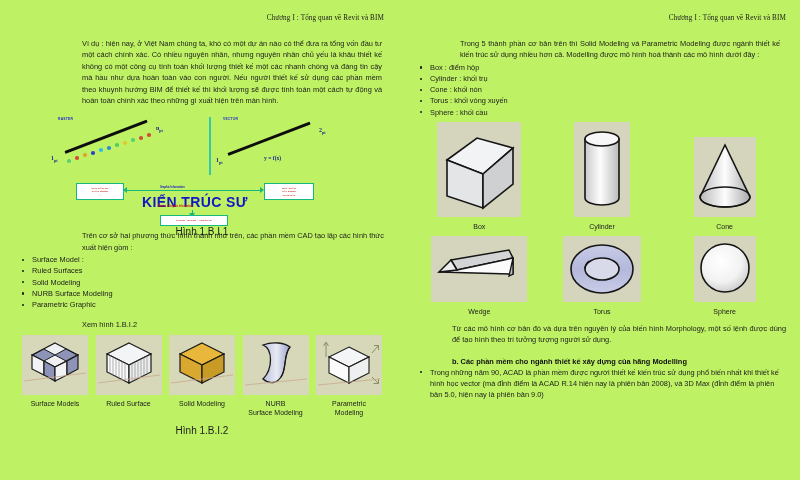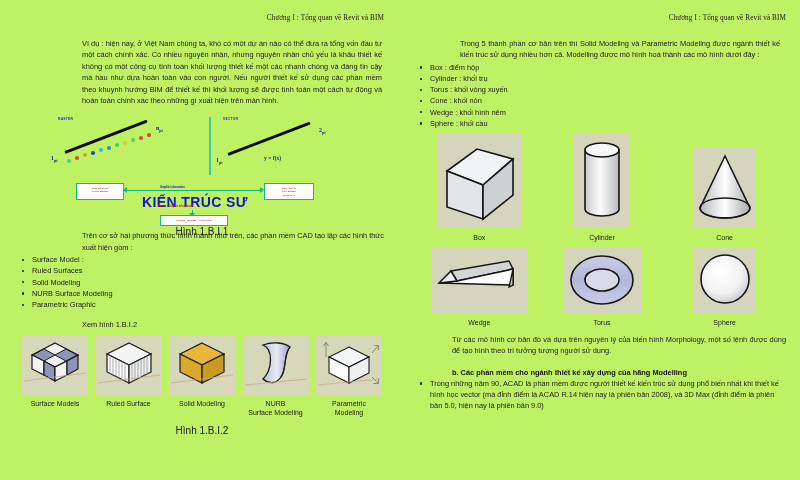--- a/index.html
+++ b/index.html
@@ -304,23 +304,22 @@
 
   <div class="page right">
 
     <div class="hdr">Chương I : Tổng quan về Revit và BIM</div>
 
     <p class="para p-right">Trong 5 thành phần cơ bản trên thì Solid Modeling và Parametric Modeling được ngành thiết kế kiến trúc sử dụng nhiều hơn cả. Modelling được mô hình hoá thành các mô hình dưới đây :</p>
 
     <ul class="bul ul-right">
       <li>Box : điểm hộp</li>
       <li>Cylinder : khối trụ</li>
+      <li>Cone : khối nón</li>
       <li>Torus : khối vòng xuyến</li>
-      <li>Cone : khối nón</li>
-      <li>Wedge : khối hình nêm</li>
       <li>Sphere : khối cầu</li>
     </ul>
 
     <div class="solidgrid">
 
       <div class="srow">
         <div class="scell">
           <div class="simg" style="width:84px;height:95px;">
             <svg width="84" height="95" viewBox="0 0 84 95">
               <polygon points="10,38 40,16 76,26 46,52" fill="#f2f3f4" stroke="#151515" stroke-width="1.6"></polygon>

